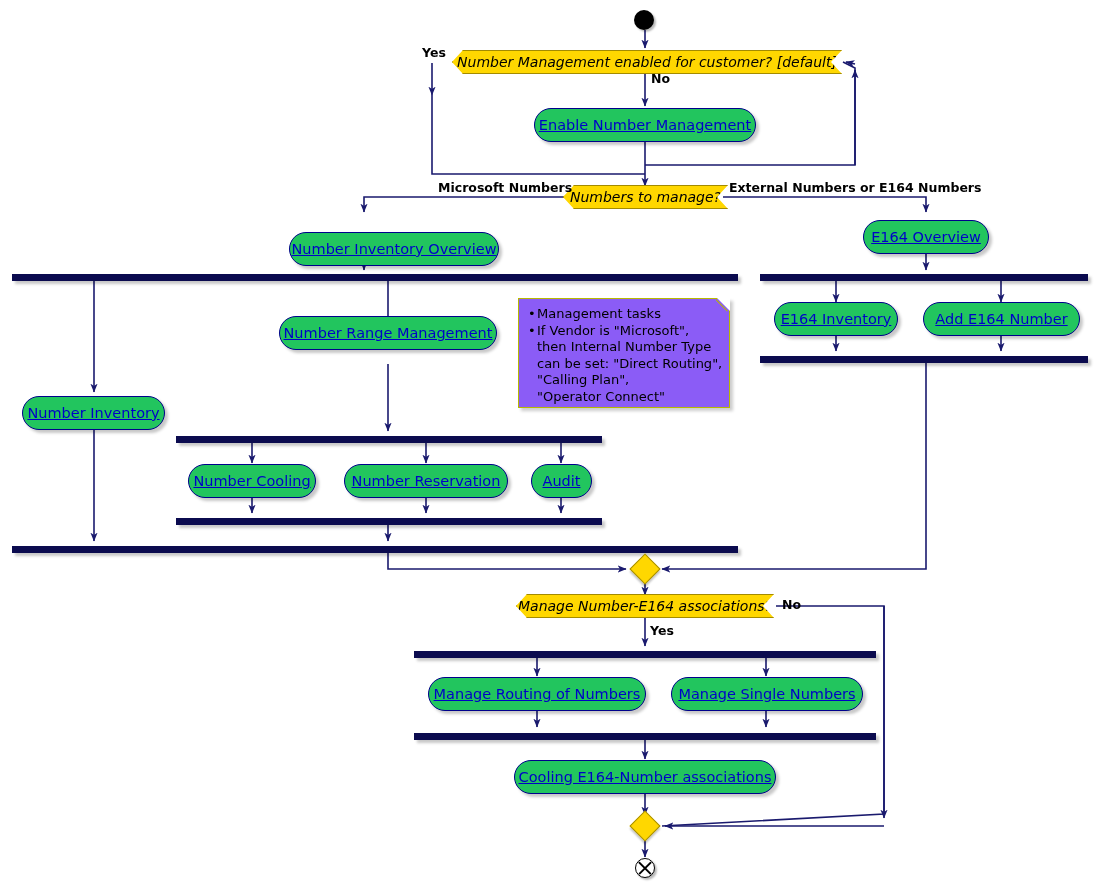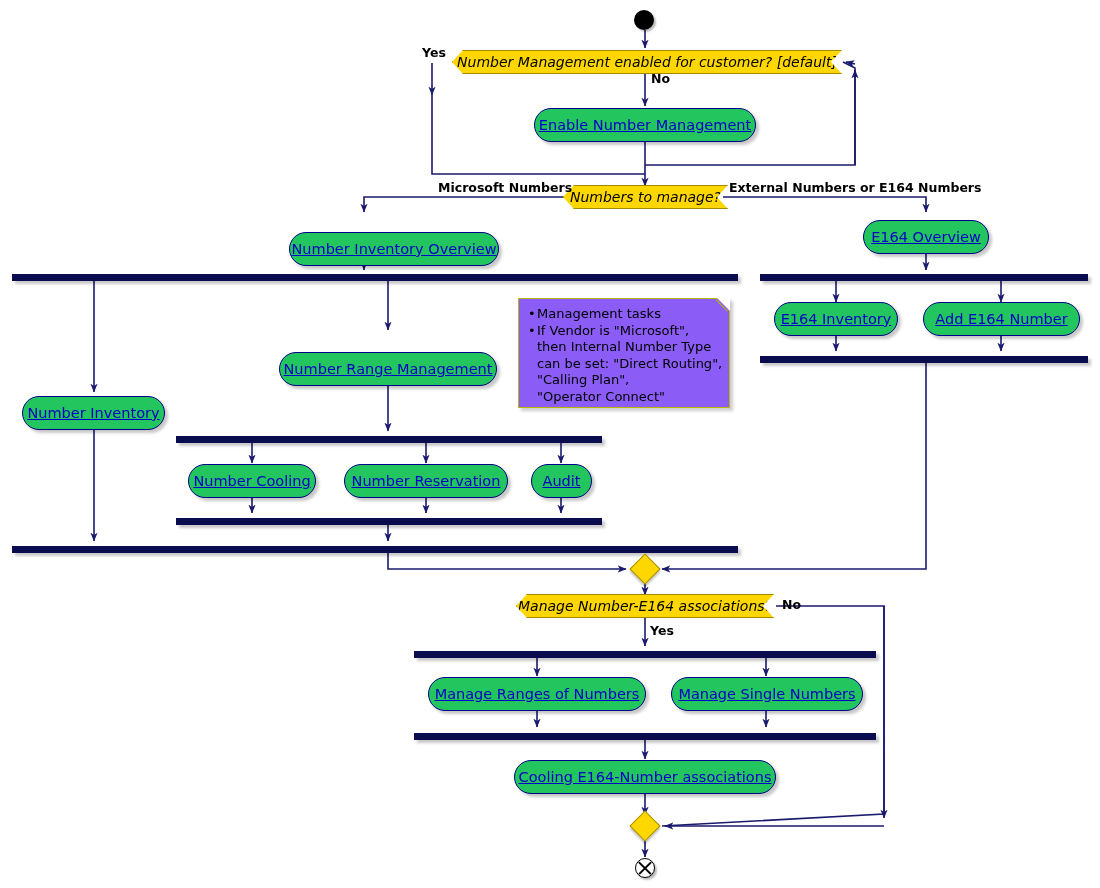--- a/index.html
+++ b/index.html
@@ -313,21 +313,21 @@
   <div class="node bar" style="left:12px; top:546px; width:726px;"></div>
 
   <div class="node bar" style="left:760px; top:274px; width:328px;"></div>
 
   <div class="node bar" style="left:760px; top:356px; width:328px;"></div>
 
   <div class="node activity" style="left:22px; top:396px; width:143px;">
     <span class="label">Number Inventory</span>
   </div>
 
-  <div class="node activity" style="left:279px; top:352px; width:218px;">
+  <div class="node activity" style="left:279px; top:316px; width:218px;">
     <span class="label">Number Range Management</span>
   </div>
 
   <div class="node activity" style="left:188px; top:464px; width:128px;">
     <span class="label">Number Cooling</span>
   </div>
 
   <div class="node activity" style="left:344px; top:464px; width:164px;">
     <span class="label">Number Reservation</span>
   </div>
@@ -361,21 +361,21 @@
   <div class="node decision" style="left:516px; top:594px; width:258px;">
     <span class="label">Manage Number-E164 associations?</span>
   </div>
   <div class="edge-label" style="left:782px; top:599px;">No</div>
   <div class="edge-label" style="left:650px; top:625px;">Yes</div>
 
   <div class="node bar" style="left:414px; top:651px; width:462px;"></div>
   <div class="node bar" style="left:414px; top:733px; width:462px;"></div>
 
   <div class="node activity" style="left:428px; top:677px; width:218px;">
-    <span class="label">Manage Ranges of Numbers</span>
+    <span class="label">Manage Routing of Numbers</span>
   </div>
 
   <div class="node activity" style="left:671px; top:677px; width:192px;">
     <span class="label">Manage Single Numbers</span>
   </div>
 
   <div class="node activity" style="left:514px; top:760px; width:262px;">
     <span class="label">Cooling E164-Number associations</span>
   </div>
 

